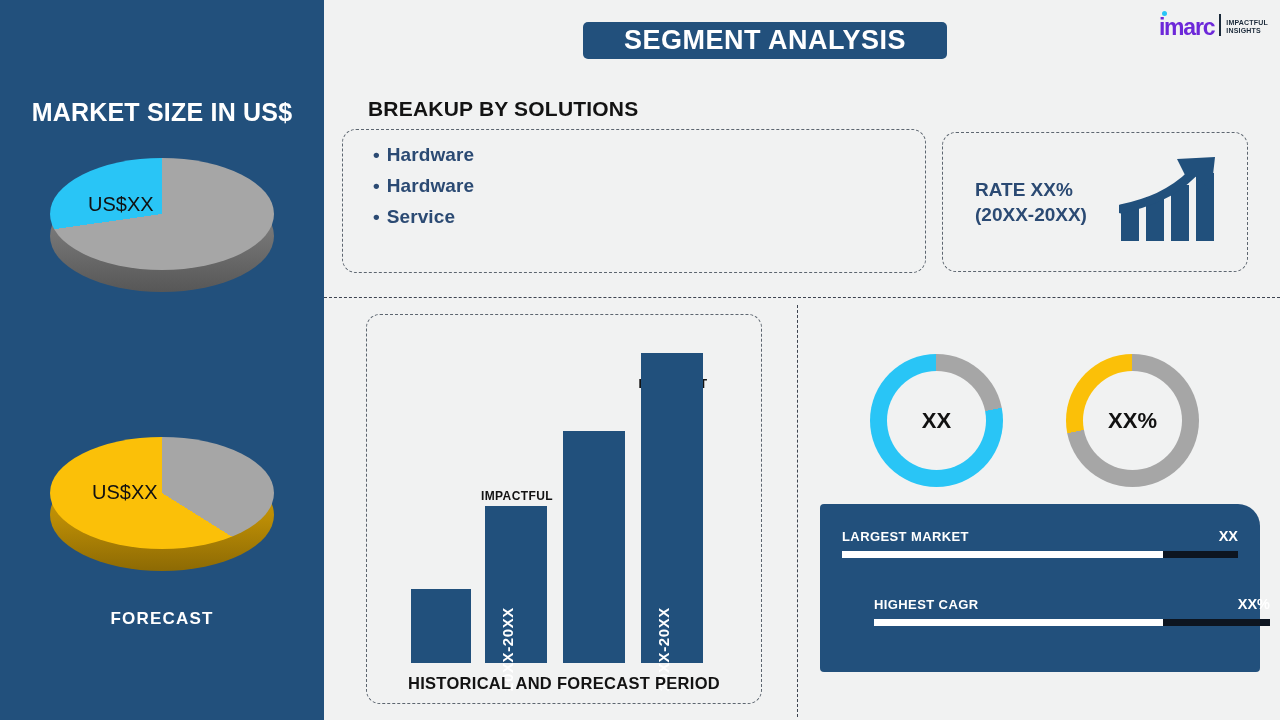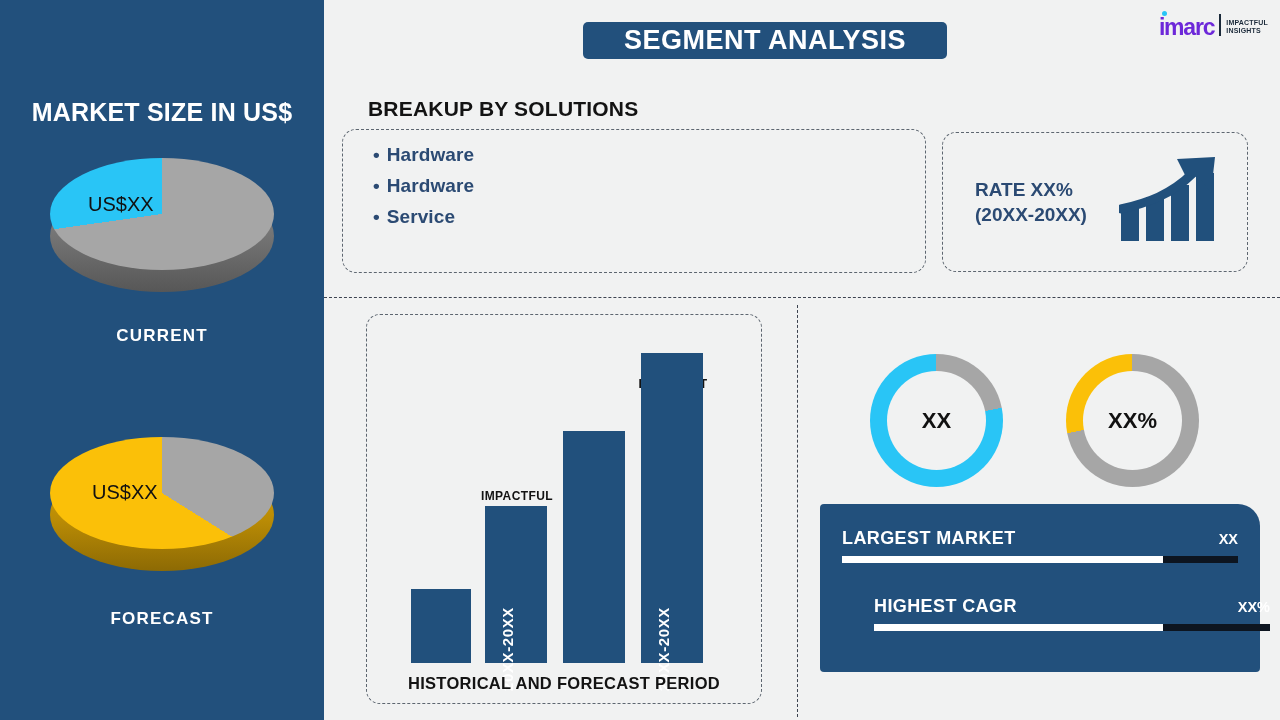--- a/index.html
+++ b/index.html
@@ -305,21 +305,21 @@
   .stat-row { position: absolute; left: 22px; width: 396px; }
   .stat-row.r1 { top: 24px; }
   .stat-row.r2 { top: 92px; margin-left: 32px; }
   .stat-head {
     display: flex;
     align-items: baseline;
     justify-content: space-between;
     color: #ffffff;
     font-weight: bold;
   }
-  .stat-label { font-size: 18px; letter-spacing: 0.4px; text-align: center; }
+  .stat-label { font-size: 13px; letter-spacing: 0.4px; text-align: center; }
   .stat-value { font-size: 14.5px; }
   .stat-track {
     position: relative;
     margin-top: 7px;
     height: 7px;
     width: 100%;
     background: #0d1520;
   }
   .stat-fill {
     position: absolute;
@@ -337,21 +337,20 @@
   <div class="sidebar">
 
     <div class="sidebar-title">MARKET SIZE IN US$</div>
 
     <div class="pie-wrap top">
       <div class="pie3d">
         <div class="side" style="background:linear-gradient(180deg,#8f8f8f 0%,#6e6e6e 60%,#575757 100%);"></div>
         <div class="top-face" style="background:conic-gradient(#A6A6A6 0deg 262deg, #29C5F6 262deg 360deg);"></div>
         <div class="pie-label" style="left:38px; top:35px;">US$XX</div>
       </div>
-      <div class="pie-caption">CURRENT</div>
     </div>
 
     <div class="pie-wrap bot">
       <div class="pie3d">
         <div class="side" style="background:linear-gradient(180deg,#d8a406 0%,#b98b05 55%,#8d6a04 100%);"></div>
         <div class="top-face" style="background:conic-gradient(#A6A6A6 0deg 122deg, #FBC008 122deg 360deg);"></div>
         <div class="pie-label" style="left:42px; top:44px;">US$XX</div>
       </div>
       <div class="pie-caption">FORECAST</div>
     </div>

